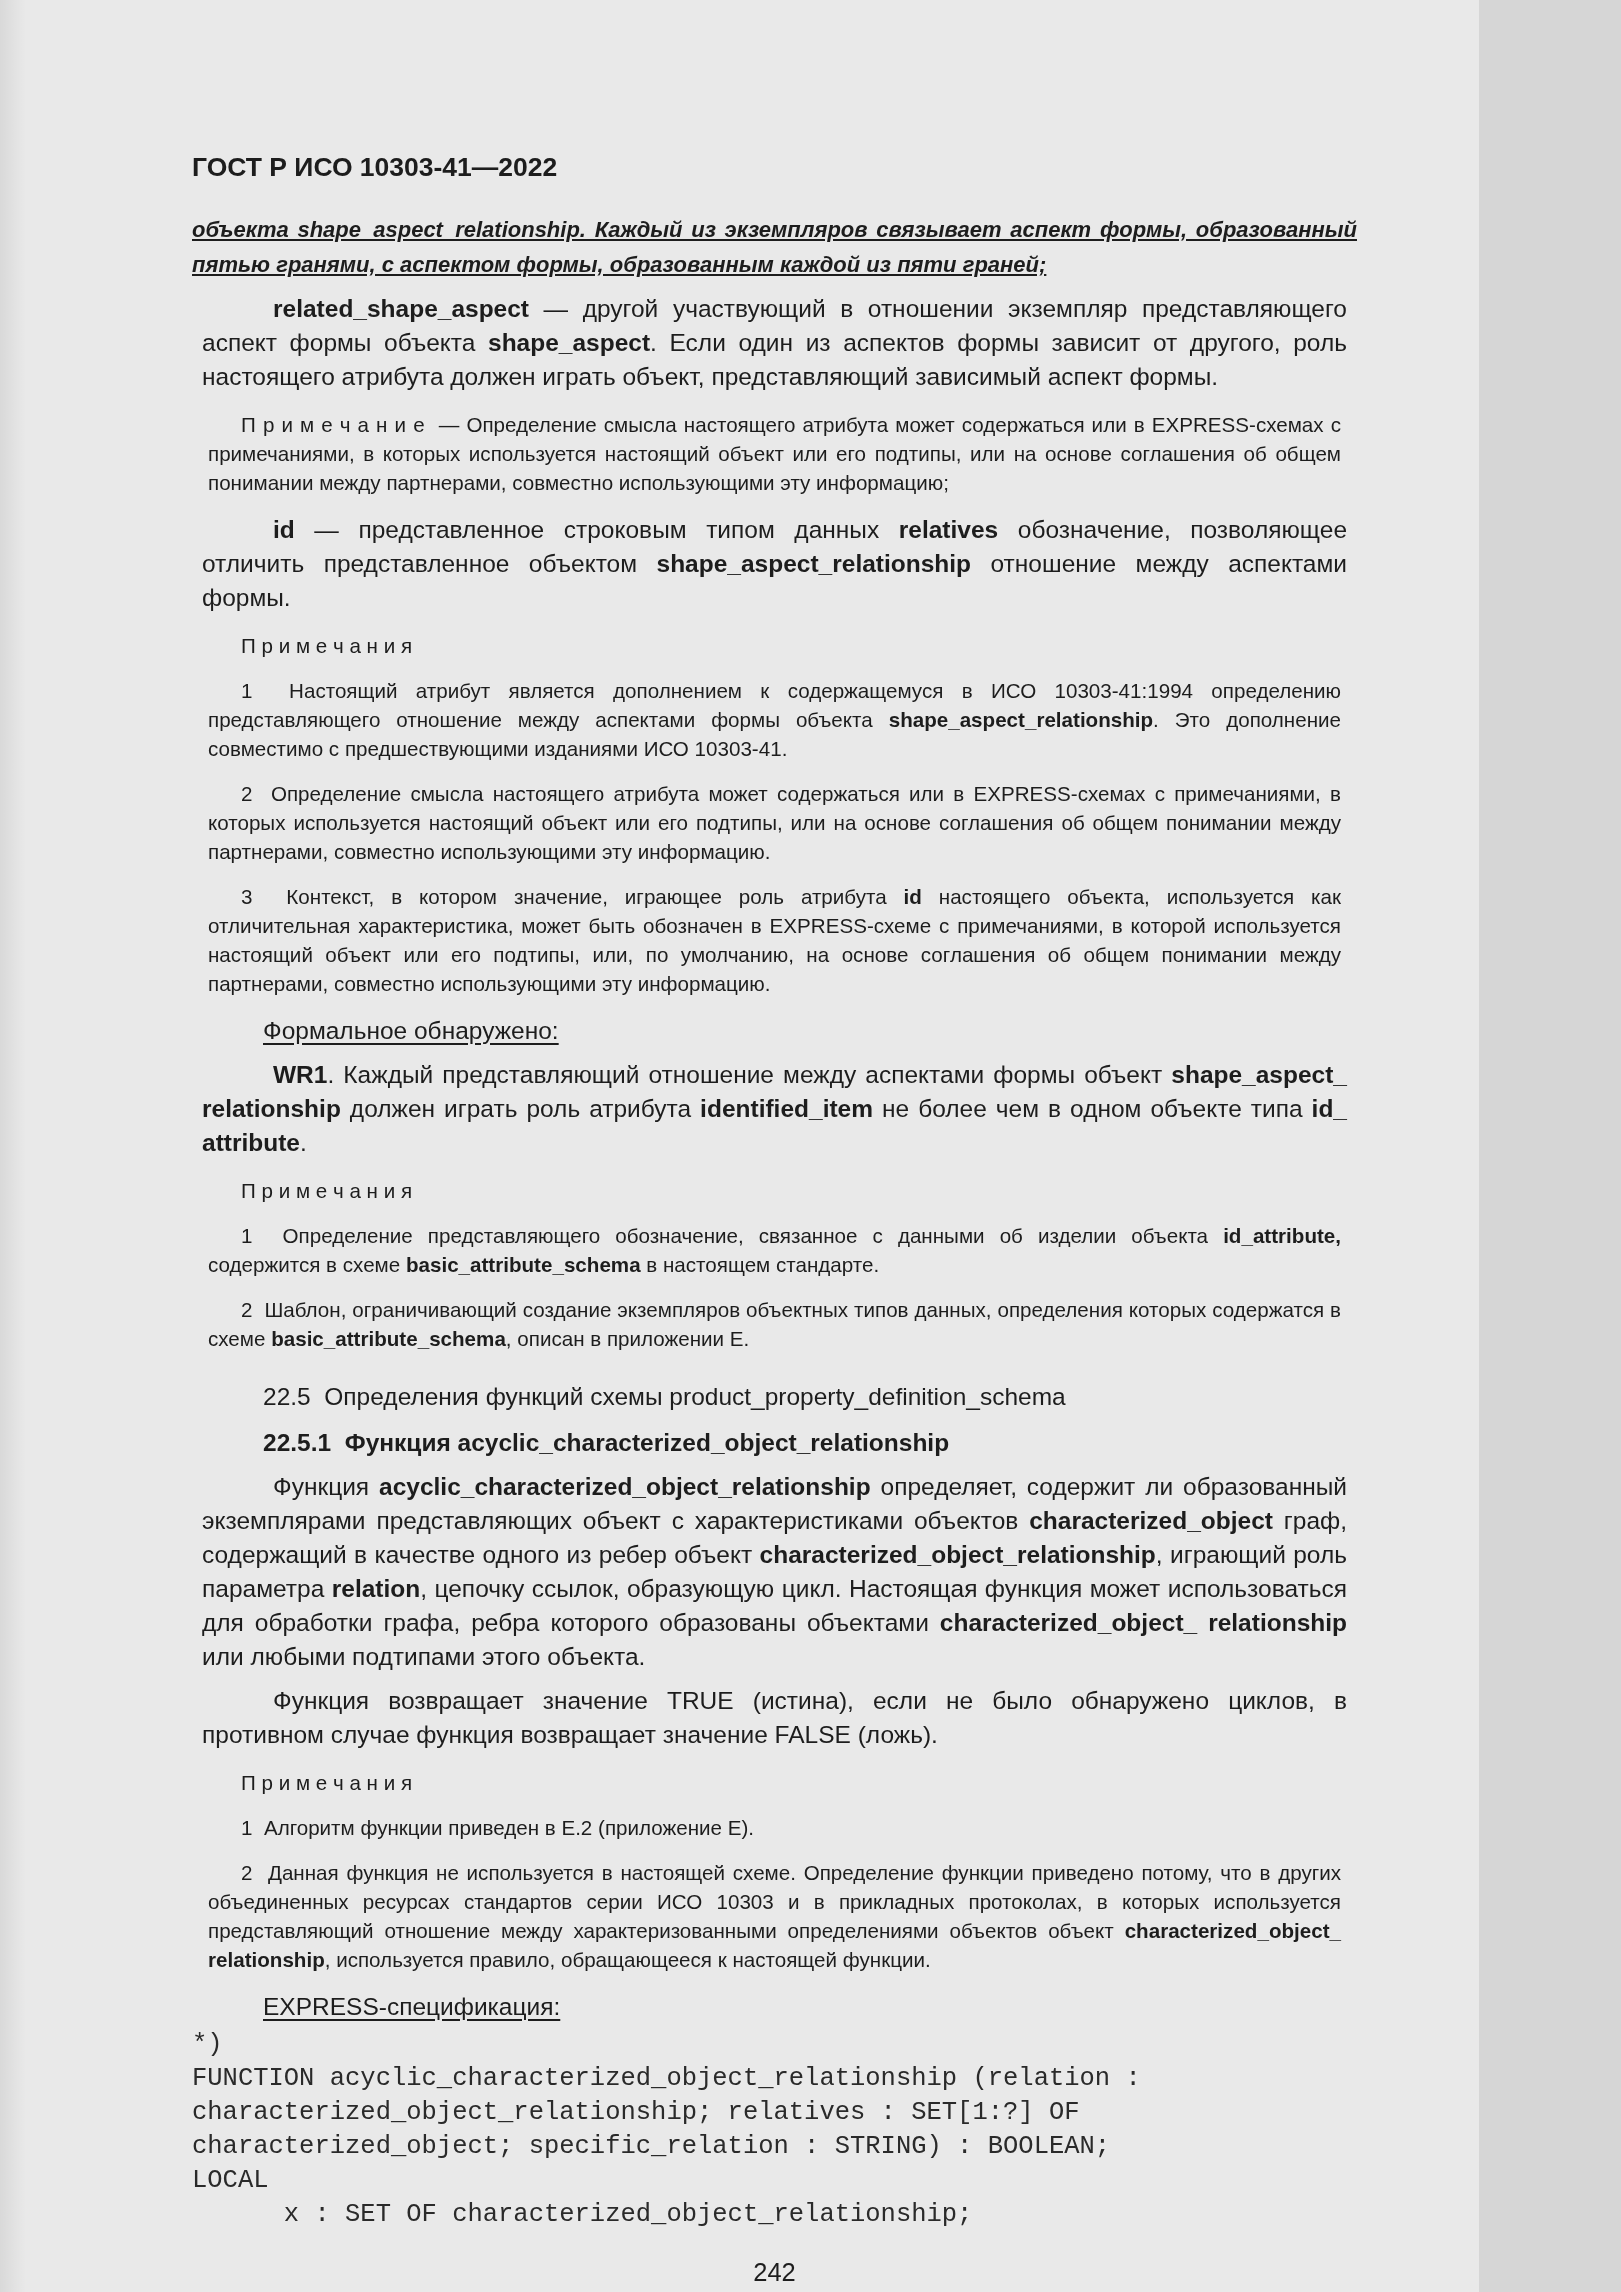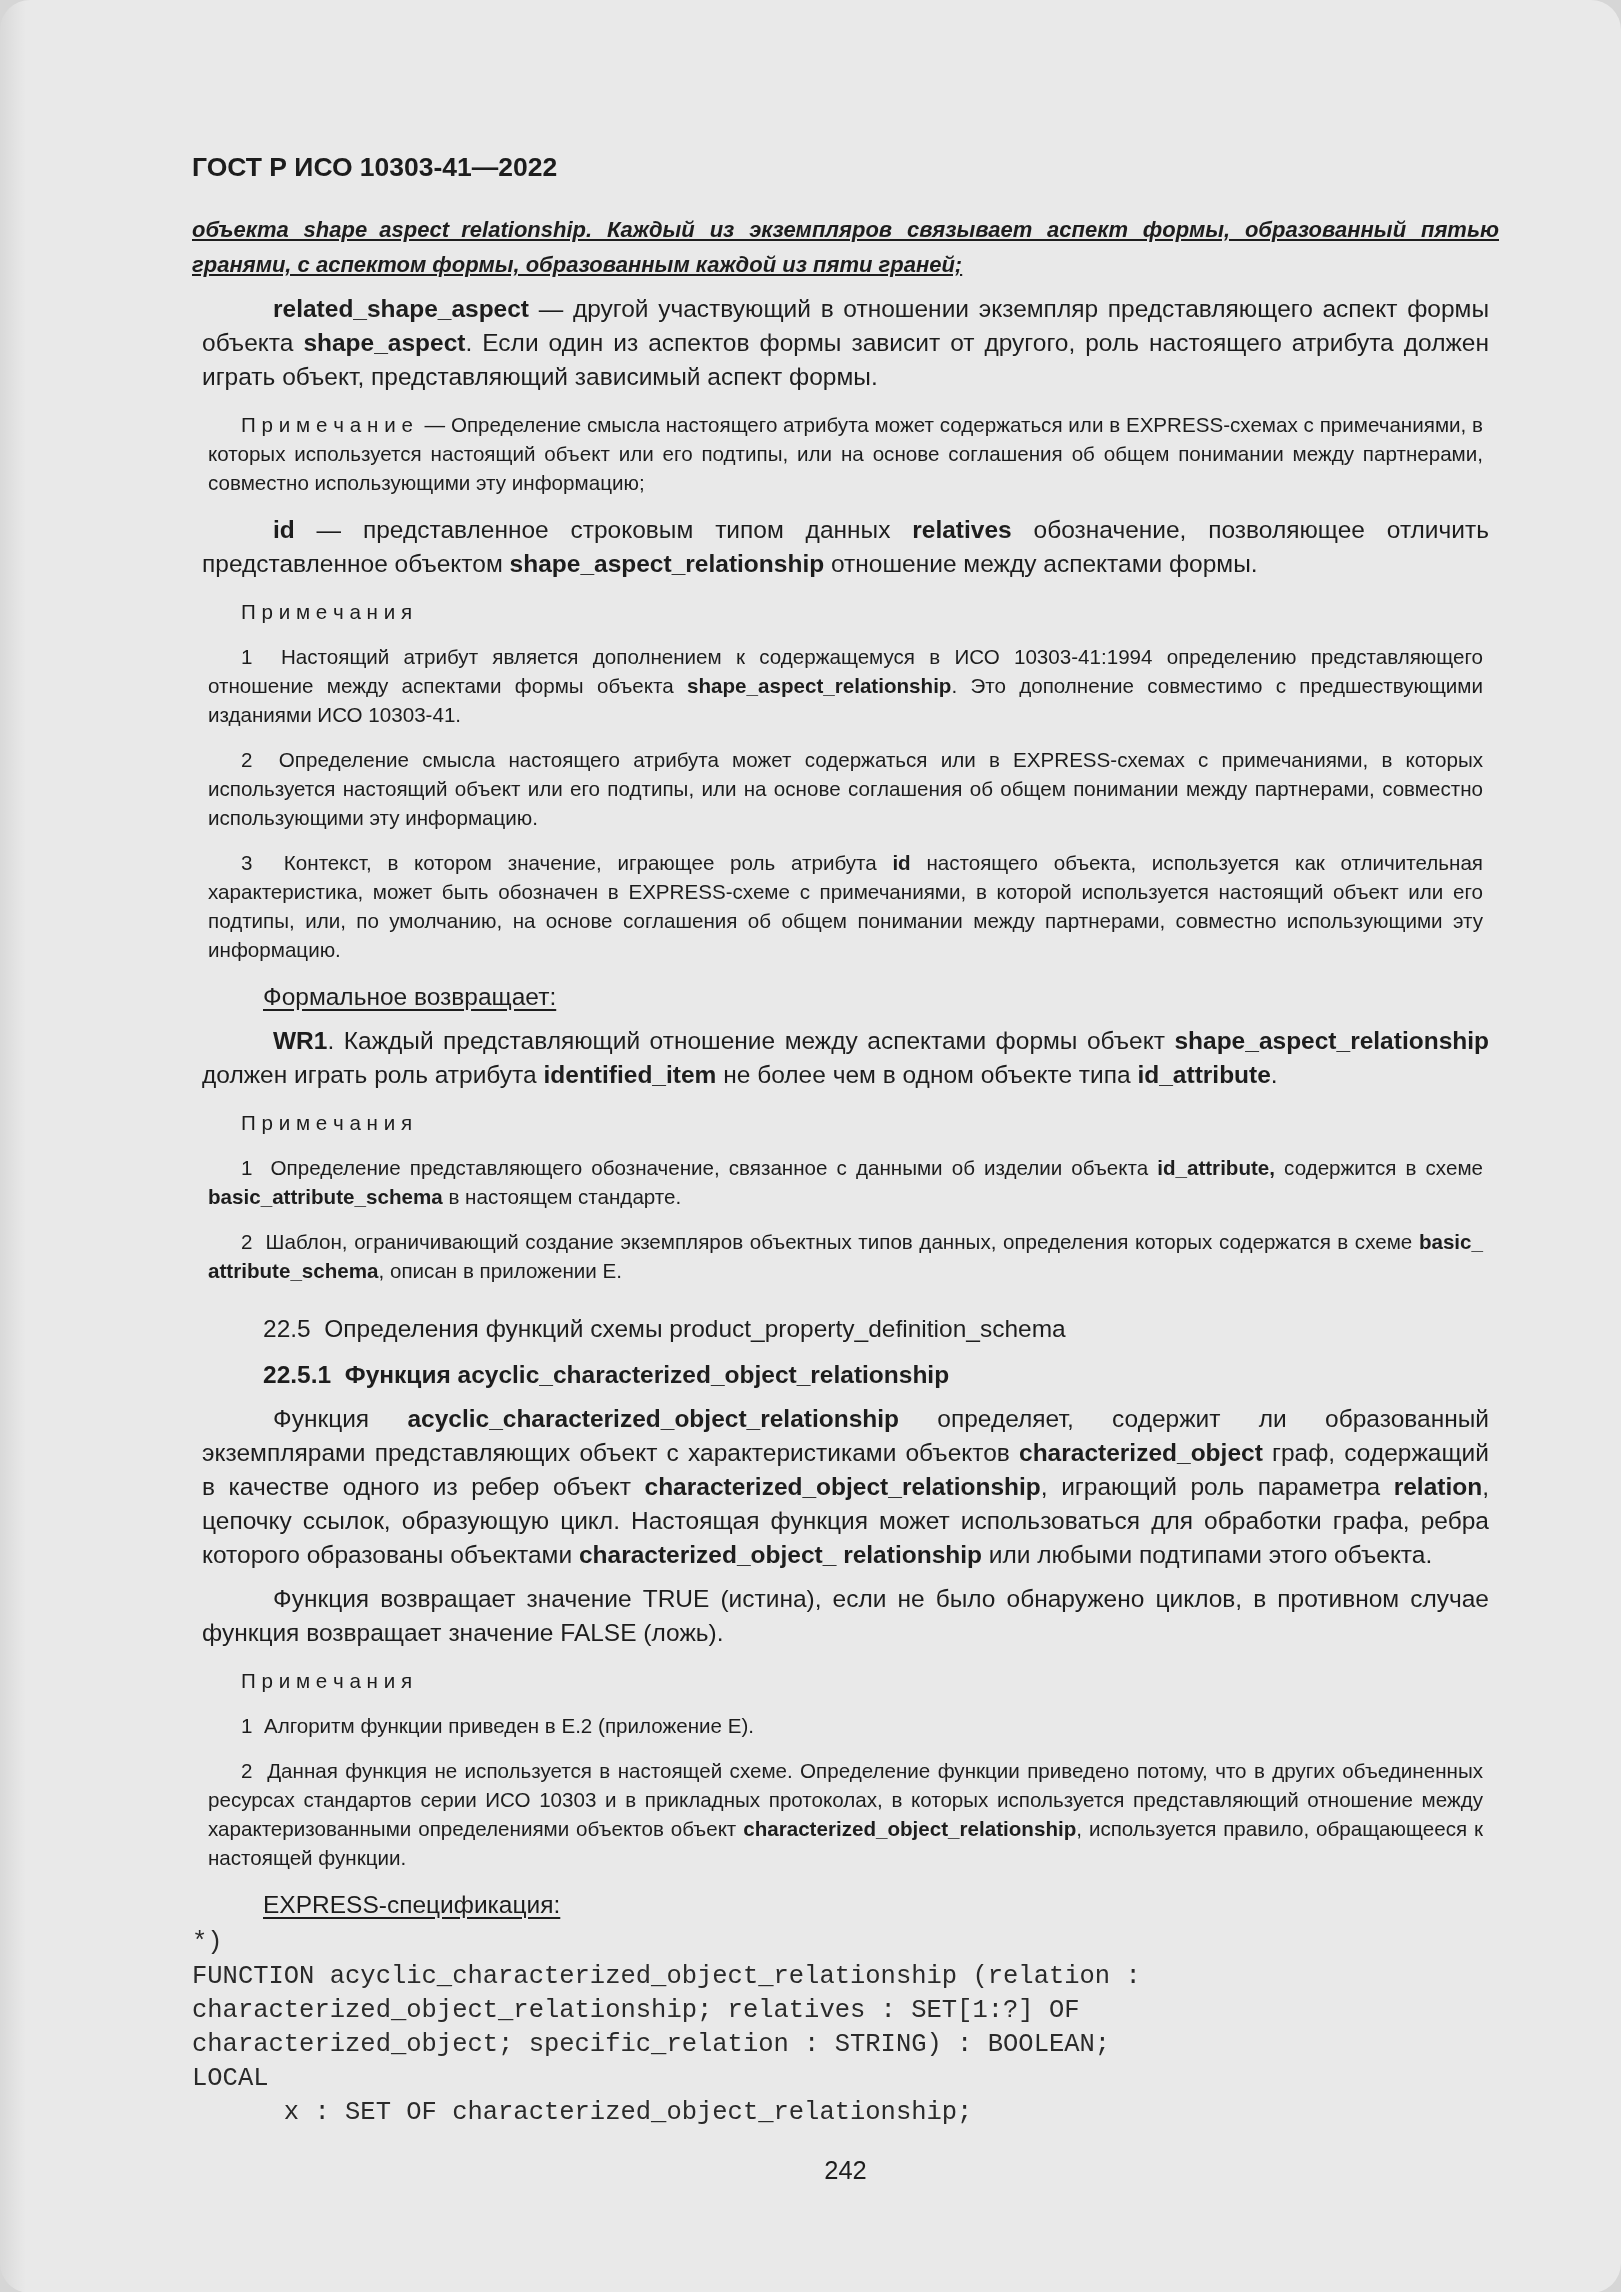--- a/index.html
+++ b/index.html
@@ -1,25 +1,24 @@
 <!DOCTYPE html>
 <html lang="ru"><head>
 <meta charset="utf-8">
 <style>
   html,body{margin:0;padding:0;background:#d6d6d6;}
   .page{
     position:relative;
-    width:1621px;height:2293px;
+    width:1479px;height:2293px;
     background:#e9e9e9;
     box-sizing:border-box;
     padding:149px 122px 0 192px;
     font-family:"Liberation Sans",sans-serif;
     color:#1d1d1d;
     overflow:hidden;
-    border-radius:30px;
   }
   .page::before{ 
     content:"";position:absolute;left:0;top:0;bottom:0;width:25.5px;
     background:linear-gradient(90deg,rgba(0,0,0,0.07),rgba(0,0,0,0));
     pointer-events:none;
   }
   .hdr{font-size:26.5px;line-height:37px;font-weight:bold;margin:0 0 25.5px;}
   .lead{
     font-size:22px;line-height:35px;font-weight:bold;font-style:italic;
     text-align:justify;margin:0 0 7.8px;text-decoration:underline;
@@ -70,21 +69,21 @@
 
   <p class="p"><b>id</b> — представленное строковым типом данных <b>relatives</b> обозначение, позволяющее отличить представленное объектом <b>shape_<wbr>aspect_<wbr>relationship</b> отношение между аспектами формы.</p>
 
   <div class="note">
     <p class="note-line">П р и м е ч а н и я</p>
     <p class="note-line">1&nbsp; Настоящий атрибут является дополнением к содержащемуся в ИСО 10303-41:1994 определению представляющего отношение между аспектами формы объекта <b>shape_<wbr>aspect_<wbr>relationship</b>.  Это дополнение совместимо с предшествующими изданиями ИСО 10303-41.</p>
     <p class="note-line">2&nbsp; Определение смысла настоящего атрибута может содержаться или в EXPRESS-схемах с примечаниями, в которых используется настоящий объект или его подтипы, или на основе соглашения об общем понимании между партнерами, совместно использующими эту информацию.</p>
     <p class="note-line">3&nbsp; Контекст, в котором значение, играющее роль атрибута <b>id</b> настоящего объекта, используется как отличительная характеристика, может быть обозначен в EXPRESS-схеме с примечаниями, в которой используется настоящий объект или его подтипы, или, по умолчанию, на основе соглашения об общем понимании между партнерами, совместно использующими эту информацию.</p>
   </div>
 
-  <p class="subhead"><span>Формальное возвращает:</span></p>
+  <p class="subhead"><span>Формальное обнаружено:</span></p>
 
   <p class="p"><b>WR1</b>. Каждый представляющий отношение между аспектами формы объект <b>shape_<wbr>aspect_<wbr>relationship</b> должен играть роль атрибута <b>identified_<wbr>item</b> не более чем в одном объекте типа <b>id_<wbr>attribute</b>.</p>
 
   <div class="note">
     <p class="note-line">П р и м е ч а н и я</p>
     <p class="note-line">1&nbsp; Определение представляющего обозначение, связанное с данными об изделии объекта <b>id_<wbr>attribute,</b> содержится в схеме <b>basic_<wbr>attribute_<wbr>schema</b> в настоящем стандарте.</p>
     <p class="note-line">2&nbsp; Шаблон, ограничивающий создание экземпляров объектных типов данных, определения которых содержатся в схеме <b>basic_<wbr>attribute_<wbr>schema</b>, описан в приложении Е.</p>
   </div>
 
   <p class="h2">22.5&nbsp; Определения функций схемы product_property_definition_schema</p>

